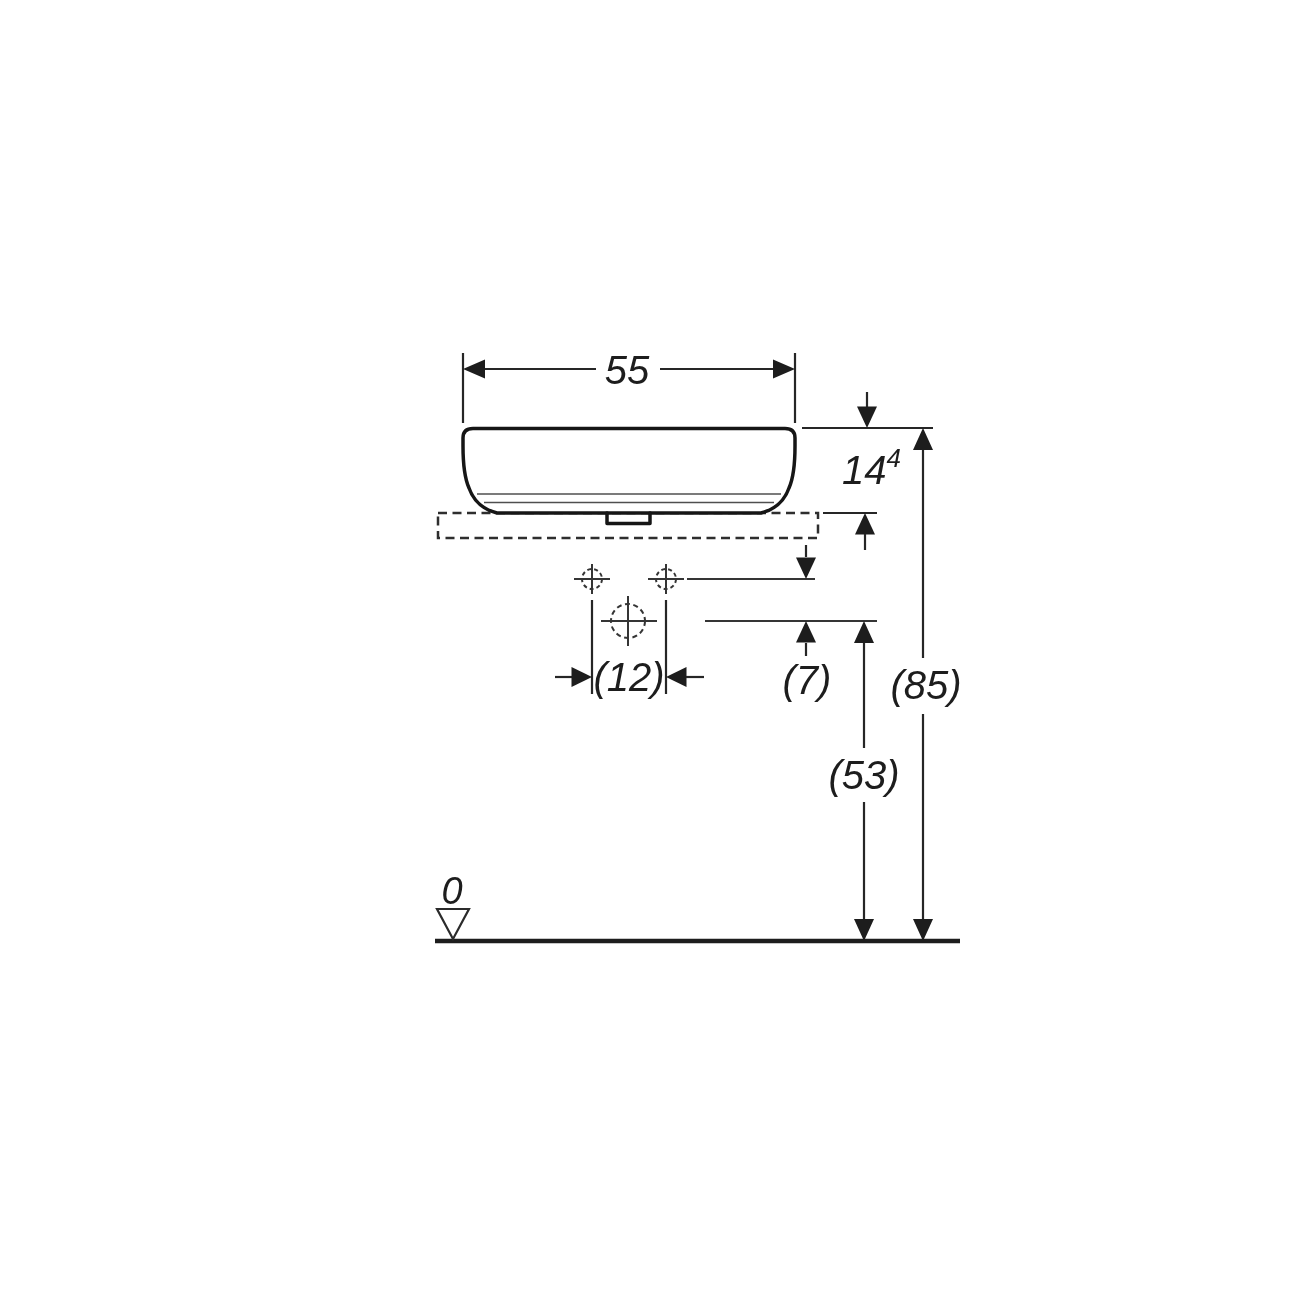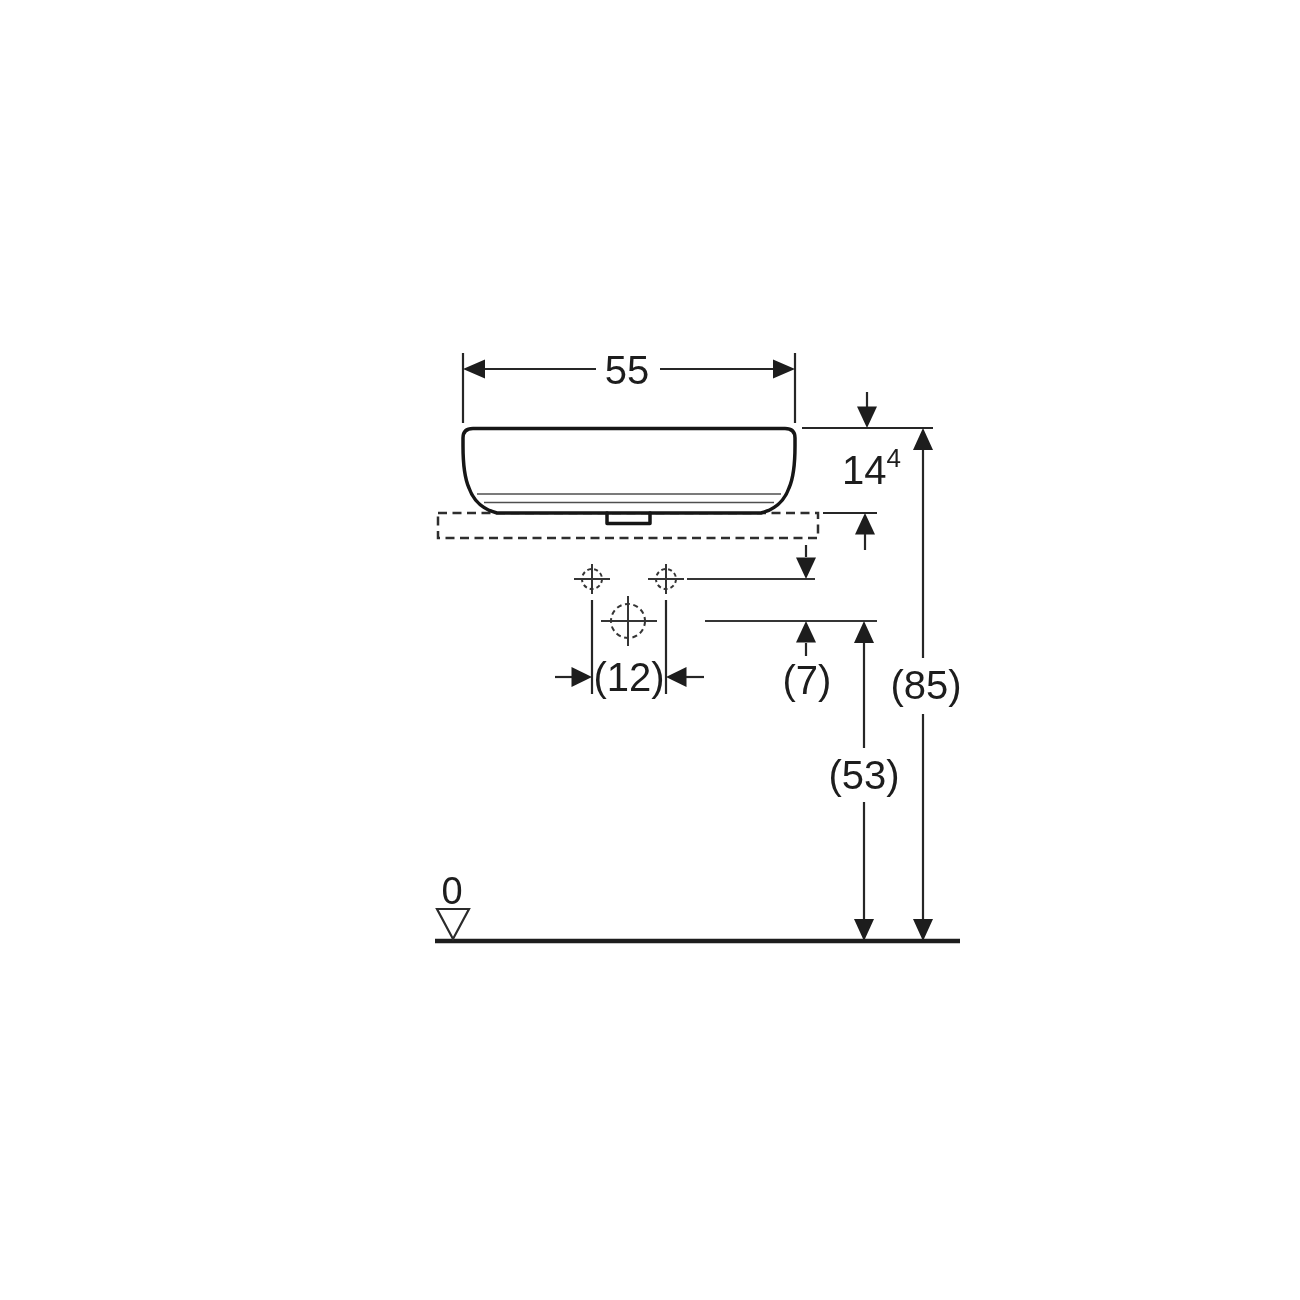--- a/index.html
+++ b/index.html
@@ -8,20 +8,21 @@
     background: #ffffff;
     width: 1300px;
     height: 1300px;
     font-family: "Liberation Sans", sans-serif;
   }
   .stage {
     width: 1300px;
     height: 1300px;
     position: relative;
     background: #ffffff;
+    font-style: italic;
   }
   svg { display: block; }
   text {
     font-family: "Liberation Sans", sans-serif;
     fill: #1d1d1d;
   }
   .dim-text  { font-size: 40px; }
   .sup-text  { font-size: 26px; }
   .zero-text { font-size: 38px; }
   .heavy  { stroke: #161616; stroke-width: 3.5; fill: none; stroke-linejoin: round; stroke-linecap: round; }

